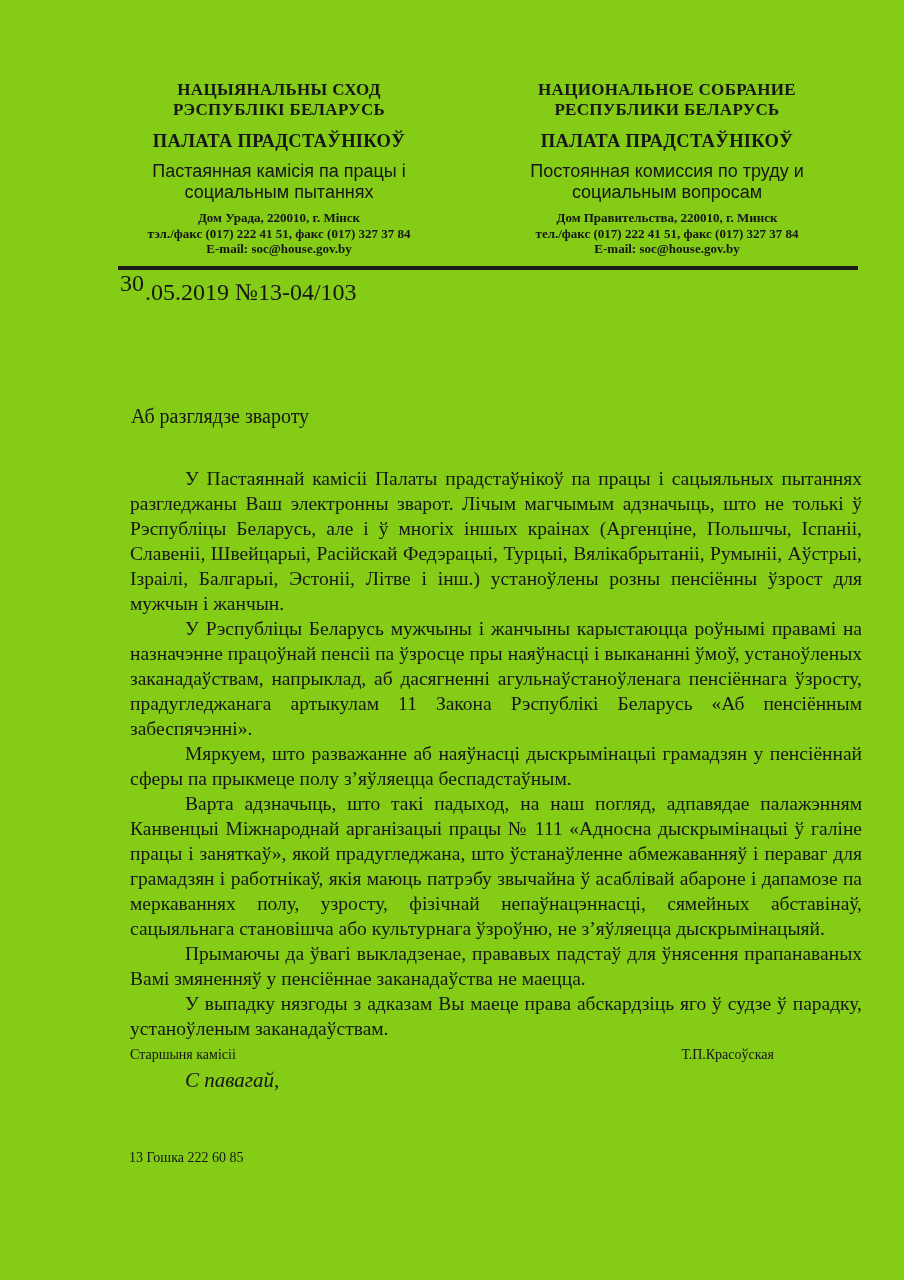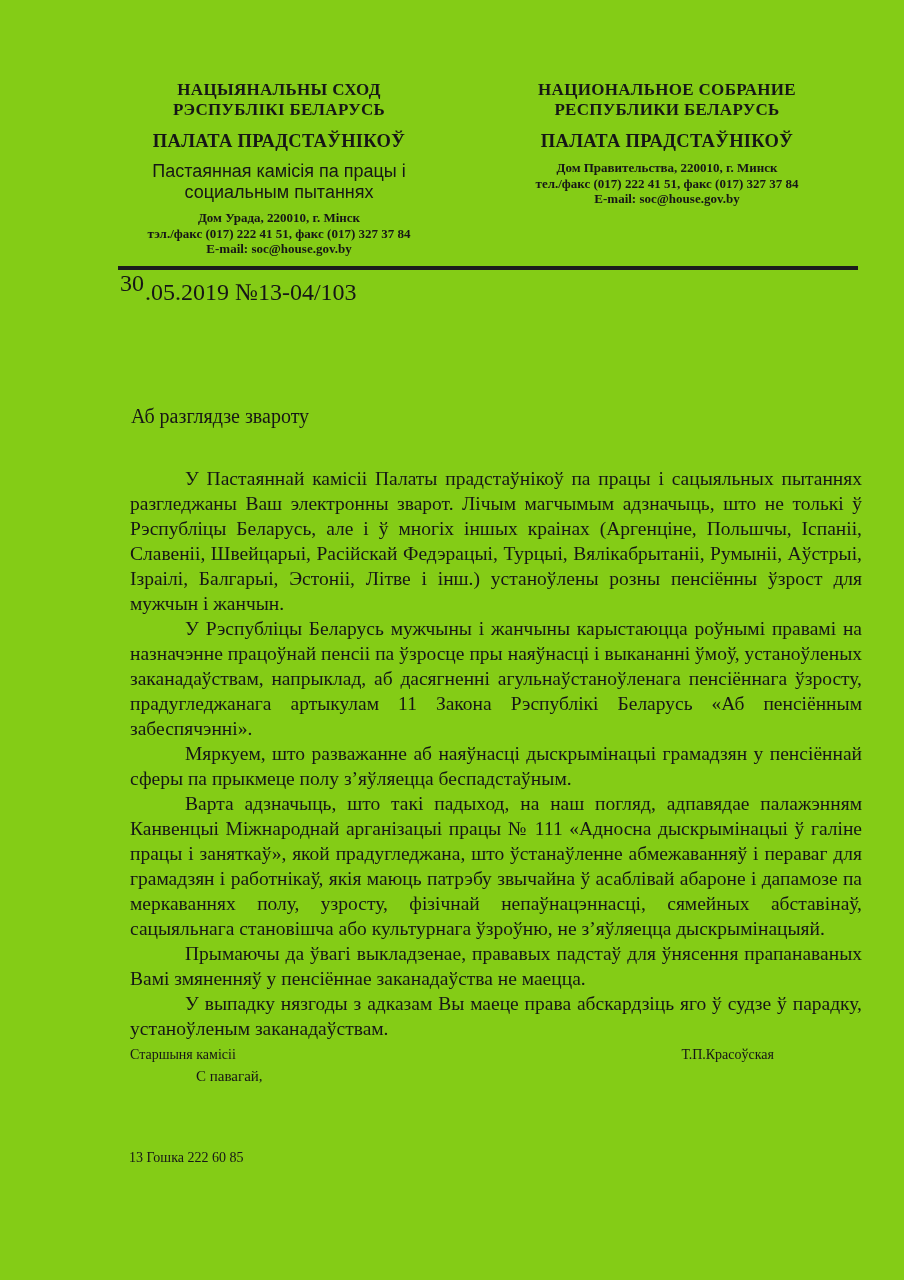--- a/index.html
+++ b/index.html
@@ -100,22 +100,23 @@
   }
   .bodytext p {
     margin: 0;
     text-indent: 55px;
   }
 
   
   .closing {
     position: absolute;
     top: 1068px;
-    left: 196px;
-    font-size: 15px;
+    left: 185px;
+    font-size: 21px;
+    font-style: italic;
   }
   .sig-row {
     position: absolute;
     top: 1047px;
     left: 130px;
     width: 644px;
     display: flex;
     justify-content: space-between;
     font-size: 14px;
   }
@@ -149,20 +150,24 @@
         <div>E-mail: soc@house.gov.by</div>
       </div>
     </div>
 
     <div class="lh-col right">
       <div class="org">
         <div>НАЦИОНАЛЬНОЕ СОБРАНИЕ</div>
         <div>РЕСПУБЛИКИ БЕЛАРУСЬ</div>
       </div>
       <div class="chamber">ПАЛАТА ПРАДСТАЎНІКОЎ</div>
+      <div class="commission">
+        <div>Постоянная комиссия по труду и</div>
+        <div>социальным вопросам</div>
+      </div>
       <div class="addr">
         <div>Дом Правительства, 220010, г. Минск</div>
         <div>тел./факс (017) 222 41 51, факс (017) 327 37 84</div>
         <div>E-mail: soc@house.gov.by</div>
       </div>
     </div>
 
   </header>
 
   <div class="rule"></div>

